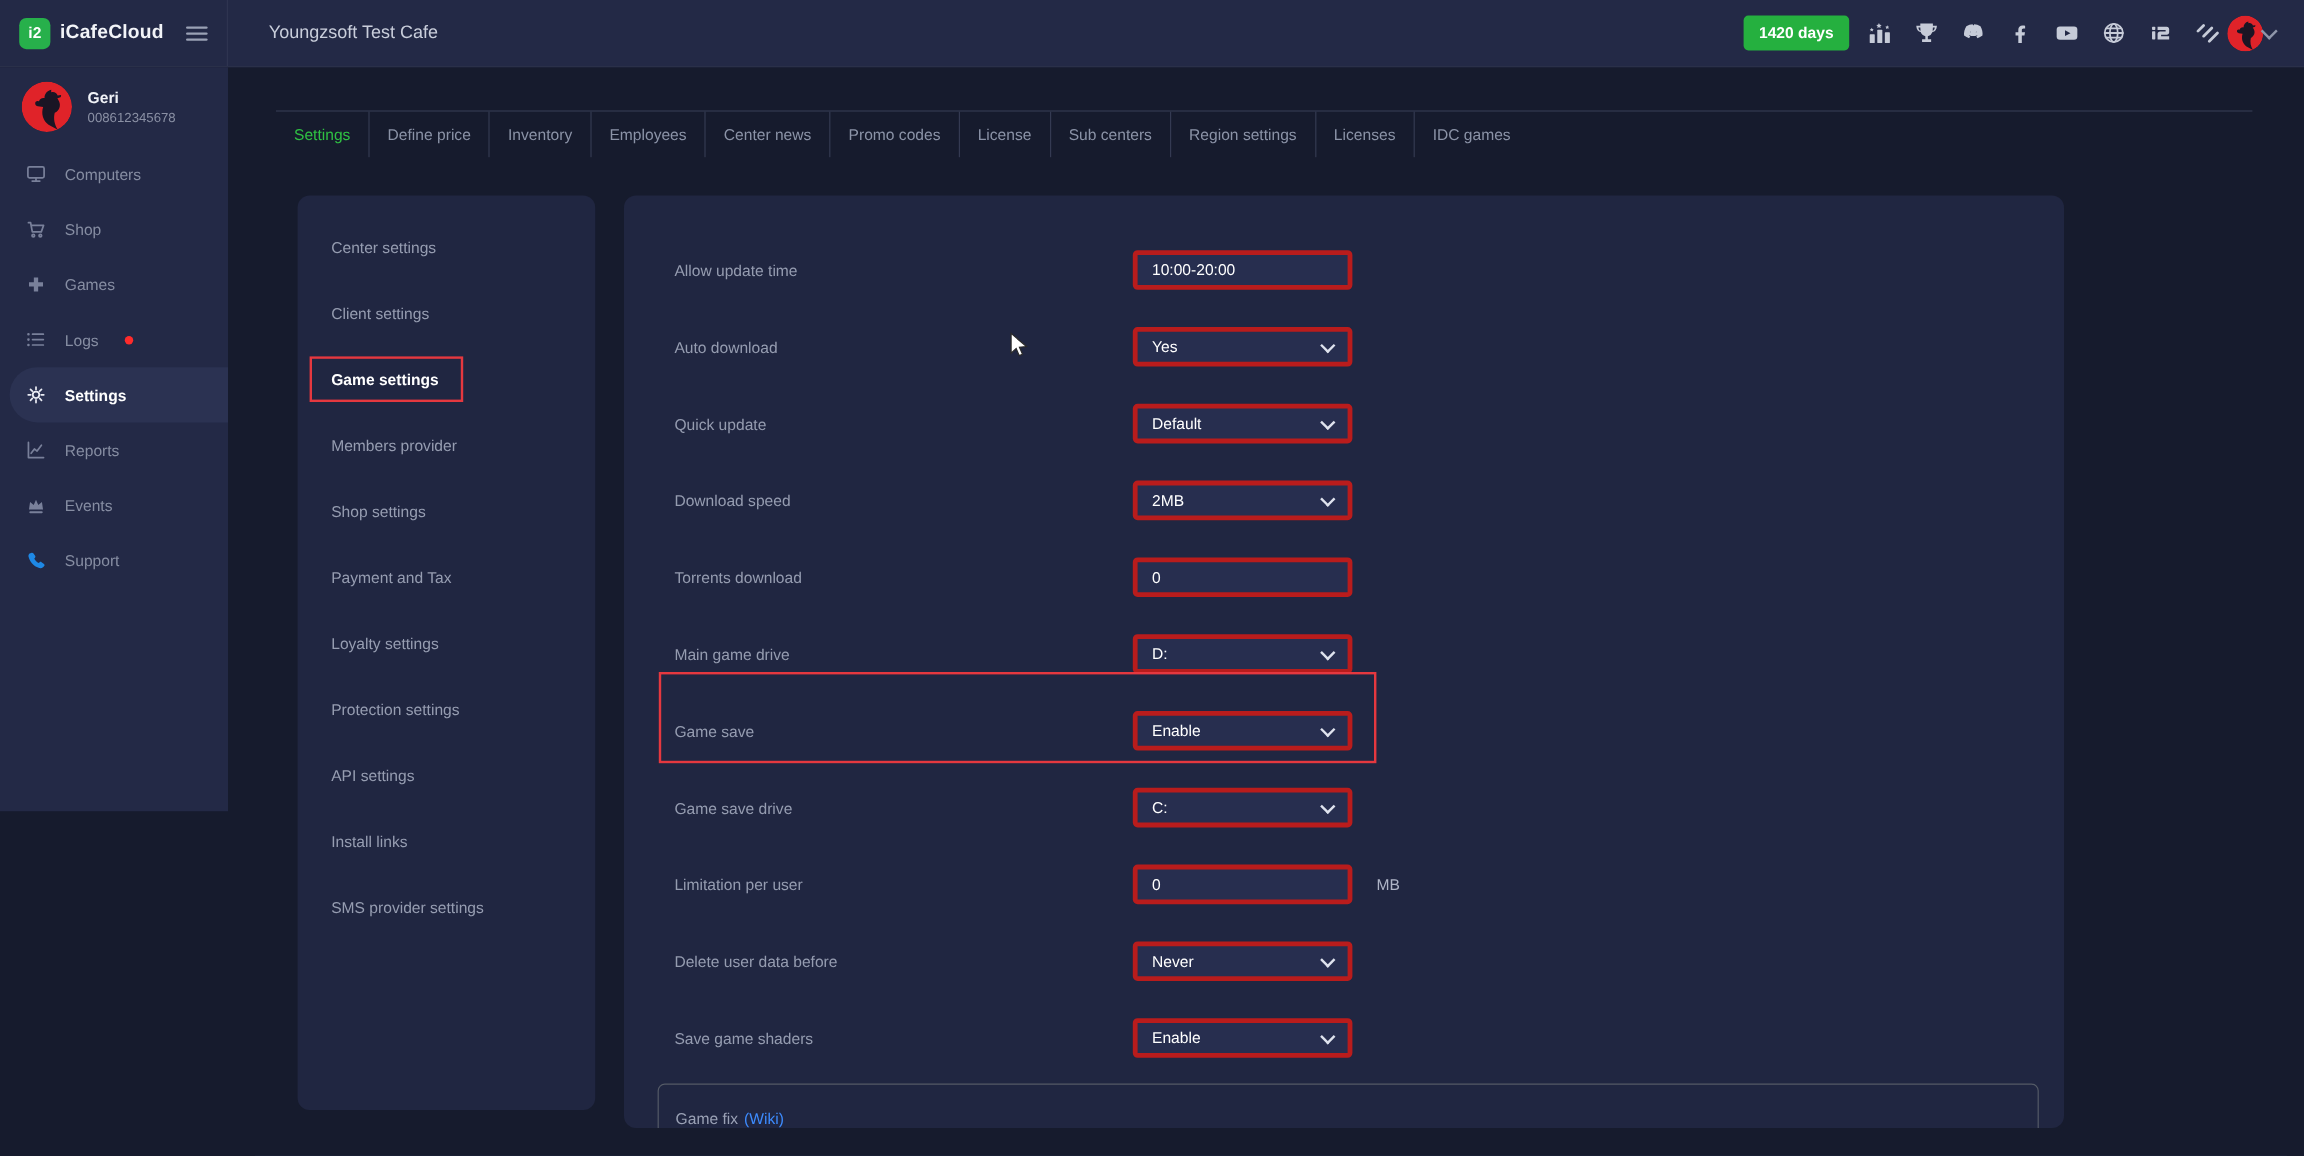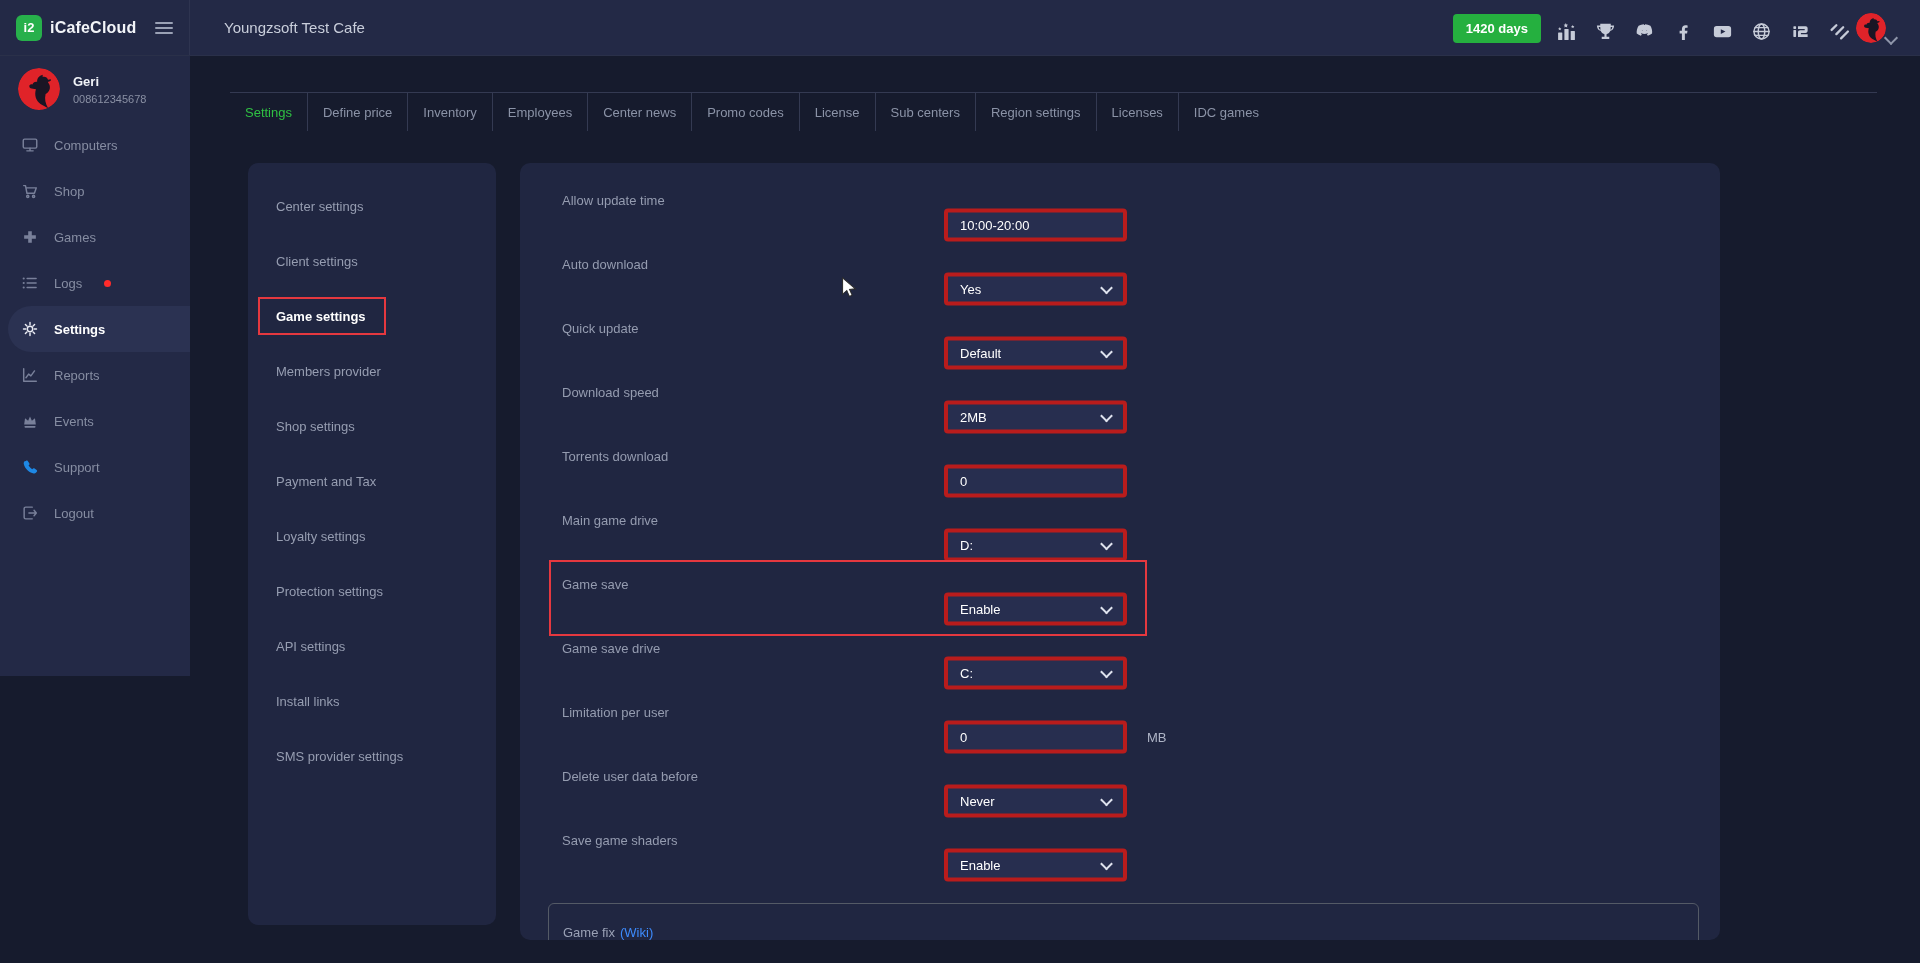--- a/index.html
+++ b/index.html
@@ -15,21 +15,21 @@
   .topbar{position:absolute;left:0;top:0;right:0;height:56px;background:#232946;
           display:flex;align-items:center;border-bottom:1px solid #2a3049;box-sizing:border-box;z-index:5;}
   .brandzone{width:190px;height:100%;display:flex;align-items:center;padding-left:16px;
              box-sizing:border-box;border-right:1px solid #2e3450;}
   .logo-sq{width:26px;height:26px;border-radius:6px;background:#27b04b;display:flex;
            align-items:center;justify-content:center;font-weight:bold;font-size:13px;color:#fff;flex:0 0 auto;}
   .brand-label{margin-left:8px;font-weight:bold;font-size:16px;color:#f2f4f8;letter-spacing:.2px;}
   .hamburger{margin-left:auto;margin-right:16px;cursor:pointer;display:flex;flex-direction:column;gap:3px;}
   .hamburger i{display:block;width:18px;height:2px;background:#9aa1b5;border-radius:2px;}
   .page-title{margin-left:34px;font-size:15px;color:#c9cedb;}
-  .top-right{margin-left:auto;display:flex;align-items:flex-end;padding-right:24px;}
+  .top-right{margin-left:auto;display:flex;align-items:center;padding-right:24px;}
   .badge{background:#25b03f;color:#fff;font-size:13px;font-weight:bold;padding:7px 13px;
          border-radius:4px;margin-right:14px;cursor:pointer;}
   .tb-icon{width:22px;height:22px;color:#c6cbd8;display:flex;align-items:center;justify-content:center;cursor:pointer;}
   .tb-icon svg{width:21px;height:21px;}
   .avatar-sm{width:30px;height:30px;border-radius:50%;overflow:hidden;cursor:pointer;margin-left:6px;flex:0 0 auto;}
   .chev-down{width:8px;height:8px;border-right:2px solid #8f96aa;border-bottom:2px solid #8f96aa;
              transform:rotate(45deg);margin-top:-4px;cursor:pointer;}
 
   
   .sidebar{position:absolute;left:0;top:56px;bottom:0;width:190px;background:#232946;z-index:4;}
@@ -60,21 +60,21 @@
         border-radius:10px;padding-top:16px;box-sizing:border-box;z-index:2;}
   .snav-item{height:55px;display:flex;align-items:center;padding-left:28px;font-size:13px;
              color:#969db1;cursor:pointer;position:relative;box-sizing:border-box;}
   .snav-item.active{color:#fff;font-weight:bold;}
   .snav-outline{position:absolute;left:10px;top:8px;width:128px;height:38px;
                 border:2px solid #e5383f;box-sizing:border-box;pointer-events:none;}
 
   
   .formpanel{position:absolute;left:520px;top:163px;width:1200px;height:777px;background:#202641;
              border-radius:10px;overflow:hidden;box-sizing:border-box;padding-top:30px;z-index:2;}
-  .frow{height:64px;position:relative;display:flex;align-items:flex-start;padding-left:42px;box-sizing:border-box;}
+  .frow{height:64px;position:relative;display:flex;align-items:center;padding-left:42px;box-sizing:border-box;}
   .frow .flabel{font-size:13px;color:#959cb0;}
   .control{position:absolute;left:424px;top:50%;transform:translateY(-50%);width:183px;height:33px;
            box-sizing:border-box;background:#272e4f;border:4px solid #b91c1c;border-radius:4px;
            display:flex;align-items:center;justify-content:space-between;padding:0 12px;
            font-size:13px;color:#fff;cursor:pointer;}
   .control.textinput{cursor:text;}
   .sel-chev{width:7px;height:7px;border-right:2px solid #dfe3ee;border-bottom:2px solid #dfe3ee;
             transform:rotate(45deg);margin-top:-3px;flex:0 0 auto;}
   .suffix{position:absolute;left:627px;top:50%;transform:translateY(-50%);font-size:13px;color:#aeb4c6;}
   .row-outline{position:absolute;left:29px;top:-17px;width:598px;height:76px;
@@ -258,29 +258,20 @@
           <span>Events</span>
         </div>
         <div class="side-item support">
           <span class="s-icon">
             <svg viewBox="0 0 20 20" width="18" height="18" fill="none" stroke="currentColor" stroke-width="1.6" stroke-linecap="round" stroke-linejoin="round">
               <path d="M4 3.5c-.8.8-1.2 2-.9 3.2.7 3 2.4 5.6 4.7 7.5 1.8 1.5 4 2.6 6.3 3 1 .2 2-.2 2.7-1l.8-.9c.5-.6.4-1.5-.2-2l-2.3-1.7c-.5-.4-1.2-.4-1.7 0l-1 .8c-1.6-1-3-2.4-4-4l.8-1c.4-.5.4-1.2 0-1.7L7.5 3.4c-.5-.6-1.4-.7-2-.2z" fill="currentColor" stroke="none"></path>
             </svg>
           </span>
           <span>Support</span>
         </div>
-        <div class="side-item">
-          <span class="s-icon">
-            <svg viewBox="0 0 20 20" width="18" height="18" fill="none" stroke="currentColor" stroke-width="1.6" stroke-linecap="round" stroke-linejoin="round">
-              <path d="M12.5 3.5H5.2c-.9 0-1.7.7-1.7 1.6v9.8c0 .9.8 1.6 1.7 1.6h7.3"></path>
-              <path d="M8.8 10h8.2M14.5 7l2.5 3-2.5 3"></path>
-            </svg>
-          </span>
-          <span>Logout</span>
-        </div>
       </div>
   </div>
 
   <div class="main">
     <div class="tabstrip" id="tabstrip">
         <div class="tab active">Settings</div>
         <div class="tab">Define price</div>
         <div class="tab">Inventory</div>
         <div class="tab">Employees</div>
         <div class="tab">Center news</div>

